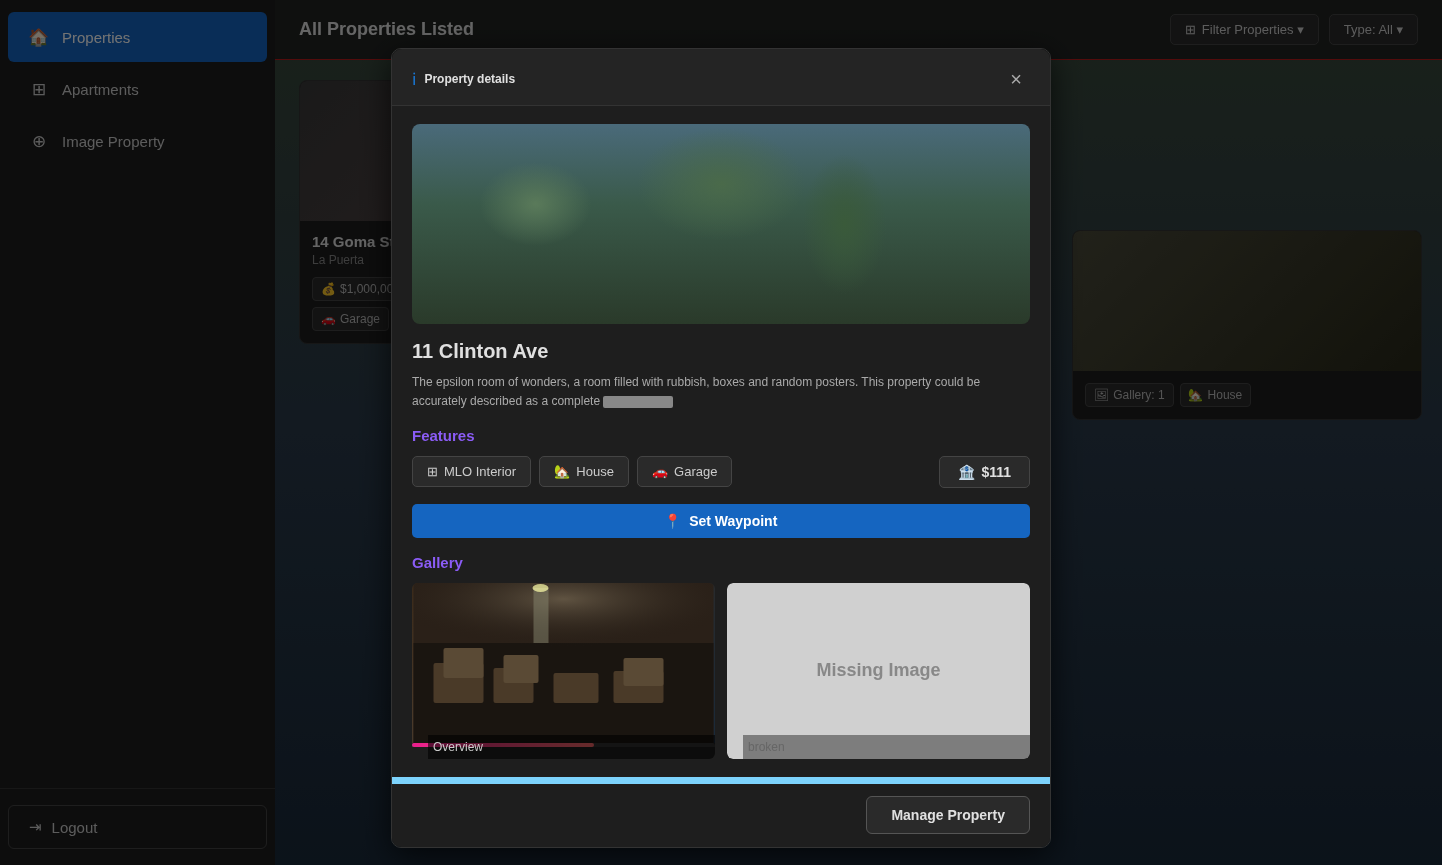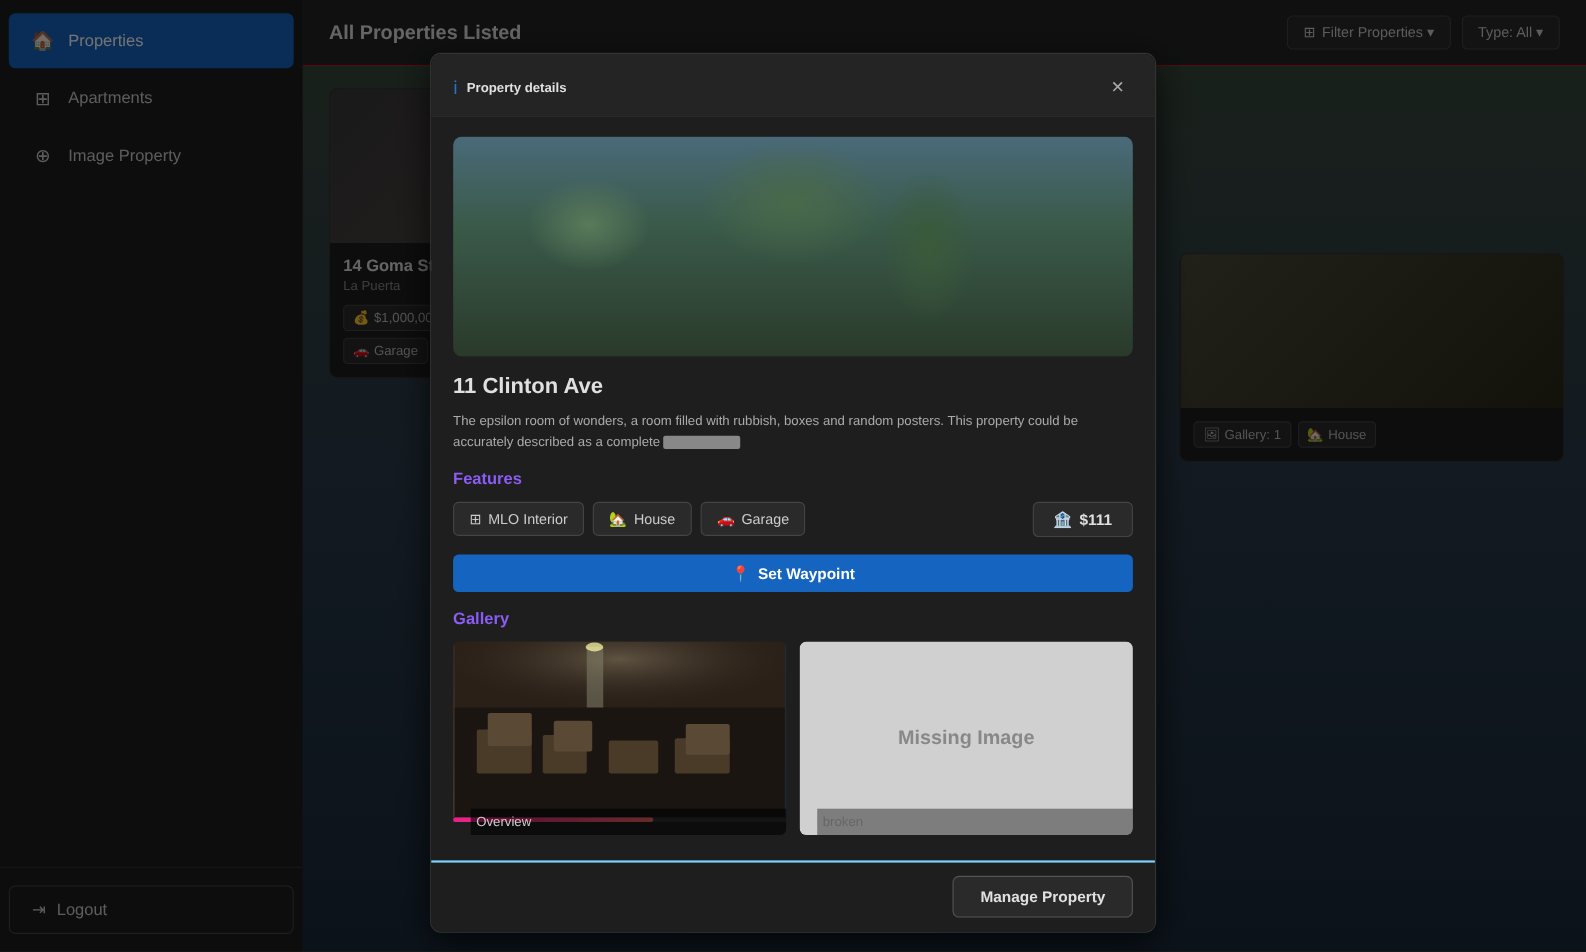--- a/index.html
+++ b/index.html
@@ -390,21 +390,21 @@
       font-size: 18px;
       font-weight: 600;
       border-radius: 6px;
     }
 
     
     .manage-btn-row {
       display: flex;
       justify-content: flex-end;
       padding: 12px 20px;
-      border-top: 2px solid #7dd3fc;
+      border-top: 7px solid #7dd3fc;
       background: #1e1e1e;
       position: sticky;
       bottom: 0;
     }
     .manage-btn {
       background: #2a2a2a;
       border: 1px solid #555;
       color: #e0e0e0;
       padding: 10px 24px;
       border-radius: 6px;

